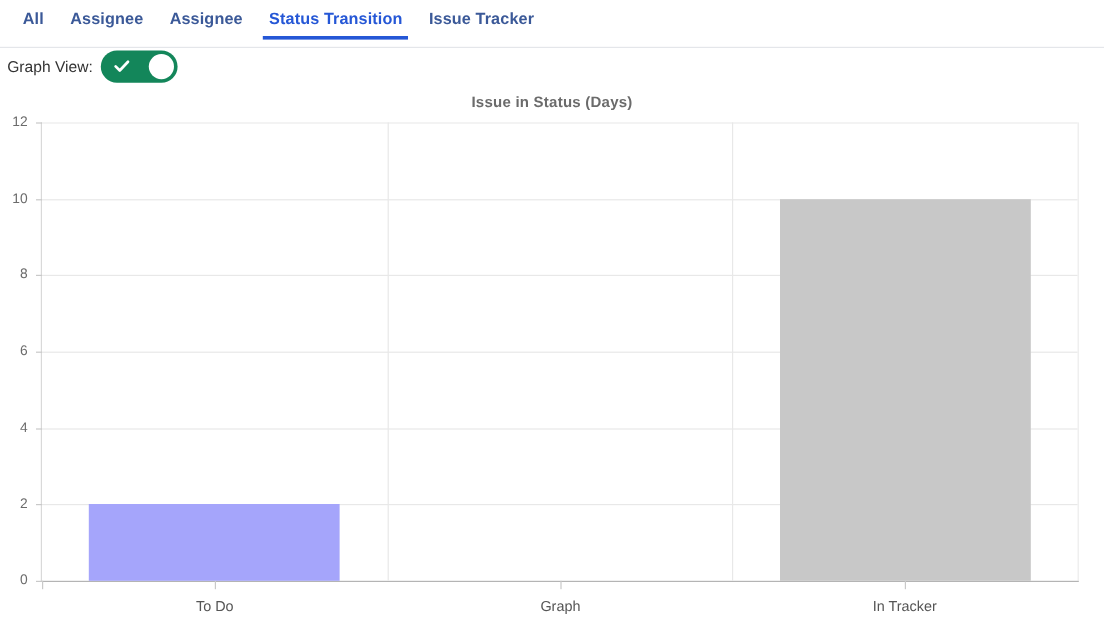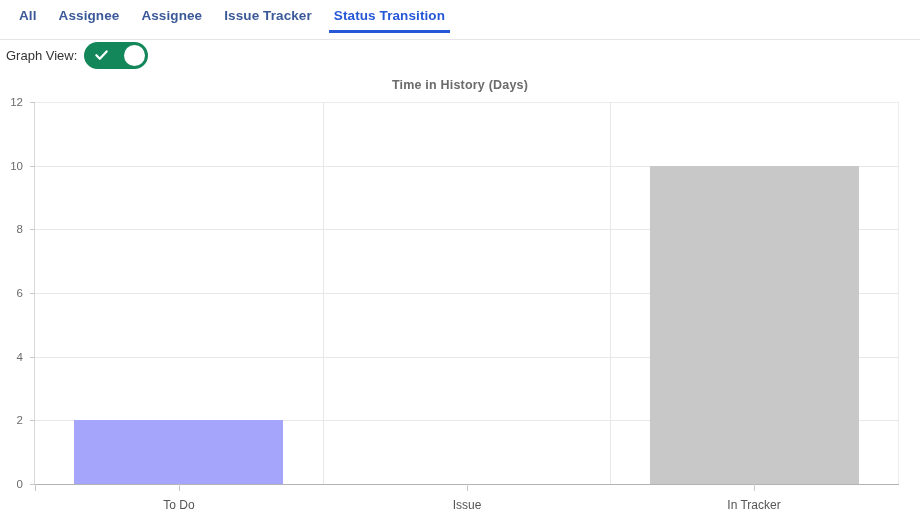--- a/index.html
+++ b/index.html
@@ -187,36 +187,36 @@
     white-space: nowrap;
   }
 </style>
 </head>
 <body>
 
 <div class="tabbar">
   <div class="tab">All</div>
   <div class="tab">Assignee</div>
   <div class="tab">Assignee</div>
+  <div class="tab active">Status Transition</div>
   <div class="tab">Issue Tracker</div>
-  <div class="tab active">Status Transition</div>
 </div>
 
 <div class="toggle-row">
   <span class="toggle-label">Graph View:</span>
   <span class="switch">
     <svg class="check" viewBox="0 0 16 16">
       <path d="M2.5 8.3 L6.2 12 L13.5 4.2" fill="none" stroke="#ffffff" stroke-width="2.4" stroke-linecap="round" stroke-linejoin="round"></path>
     </svg>
     <span class="knob"></span>
   </span>
 </div>
 
 <div class="chart-wrap">
-  <div class="chart-title">Time in History (Days)</div>
+  <div class="chart-title">Issue in Status (Days)</div>
   <div class="plot" id="plot">
     <div class="axis-base"></div>
   <div class="ytick-mark" style="top: 382px; left: -5px;"></div>
       <div class="ytick-label" style="top: 382px; right: 875px;">0</div>
       <div class="gridline-h" style="top: 318.333px;"></div>
       <div class="ytick-mark" style="top: 318.333px; left: -5px;"></div>
       <div class="ytick-label" style="top: 318.333px; right: 875px;">2</div>
       <div class="gridline-h" style="top: 254.667px;"></div>
       <div class="ytick-mark" style="top: 254.667px; left: -5px;"></div>
       <div class="ytick-label" style="top: 254.667px; right: 875px;">4</div>
@@ -230,20 +230,20 @@
       <div class="ytick-mark" style="top: 63.6667px; left: -5px;"></div>
       <div class="ytick-label" style="top: 63.6667px; right: 875px;">10</div>
       <div class="gridline-h top-line" style="top: 0px;"></div>
       <div class="ytick-mark" style="top: 0px; left: -5px;"></div>
       <div class="ytick-label" style="top: 0px; right: 875px;">12</div>
       <div class="bar" title="To Do: 2" style="left: 39px; width: 209px; height: 63.6667px; background: rgb(165, 165, 251);"></div>
       <div class="xtick-mark" style="left: 144px;"></div>
       <div class="xtick-label" style="left: 144px;">To Do</div>
       <div class="gridline-v" style="left: 288px;"></div>
       <div class="xtick-mark" style="left: 432px;"></div>
-      <div class="xtick-label" style="left: 432px;">Issue</div>
+      <div class="xtick-label" style="left: 432px;">Graph</div>
       <div class="gridline-v" style="left: 575px;"></div>
       <div class="bar" title="In Progress: 10" style="left: 615px; width: 209px; height: 318.333px; background: rgb(200, 200, 200);"></div>
       <div class="xtick-mark" style="left: 719px;"></div>
       <div class="xtick-label" style="left: 719px;">In Tracker</div>
       <div class="xtick-mark" style="left: 0px;"></div>
     </div>
 </div>
 
 </body></html>

